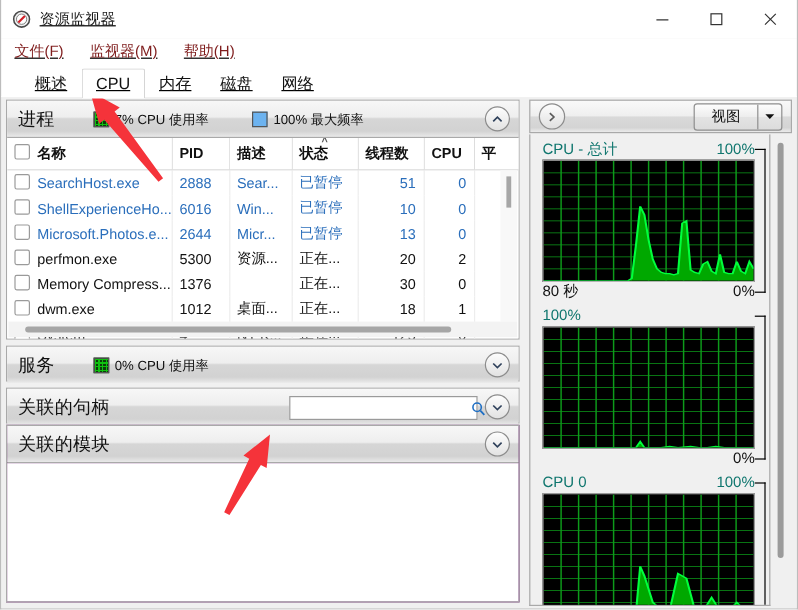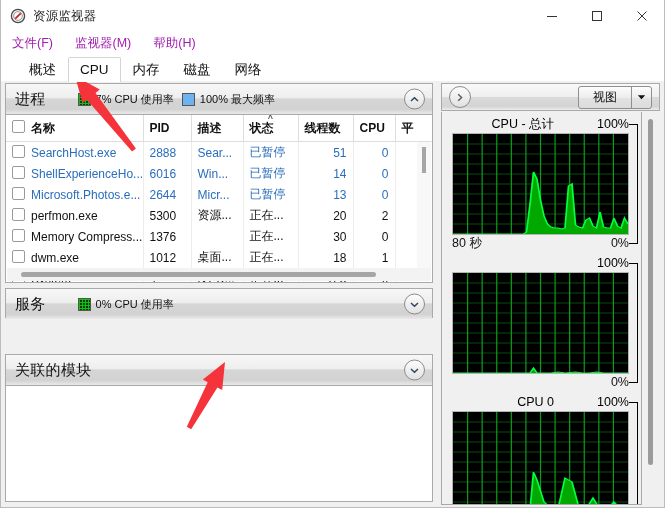--- a/index.html
+++ b/index.html
@@ -3,35 +3,35 @@
 <meta charset="utf-8">
 <style>
   html,body{margin:0;padding:0;}
   body{
     width:665px;height:508px;overflow:hidden;
     font-family:"Liberation Sans","DejaVu Sans",sans-serif;
     font-size:12px;color:#000;background:#fff;
     -webkit-font-smoothing:none;
   }
   .win{position:relative;width:665px;height:508px;background:#f0f0f0;box-sizing:border-box;
-       border:1px solid #bcbcbc;border-top:none;overflow:hidden;}
+       border:1px solid #bcbcbc;border-top:none;overflow:hidden;text-decoration:underline;}
 
   
   .titlebar{height:32px;background:#ffffff;display:flex;align-items:center;position:relative;}
   .title-left{display:flex;align-items:center;padding-left:9px;gap:7px;}
   .app-icon{width:16px;height:16px;position:relative;}
   .app-icon svg{display:block;}
   .app-title{font-size:12.5px;color:#1a1a1a;letter-spacing:.2px;}
   .wincontrols{position:absolute;right:0;top:0;height:32px;display:flex;}
   .wc{width:45px;height:32px;display:flex;align-items:center;justify-content:center;}
   .wc svg{display:block;}
 
   
   .menubar{height:23px;background:#ffffff;display:flex;align-items:center;padding-left:9px;gap:18px;}
-  .menuitem{font-size:12.5px;color:#a21caf;padding:1px 2px;}
+  .menuitem{font-size:12.5px;color:#7f1d1d;padding:1px 2px;}
 
   
   .tabstrip{height:26px;background:#ffffff;display:flex;align-items:flex-end;padding-left:16px;
             position:relative;}
   .tabstrip:after{content:"";position:absolute;left:0;right:0;bottom:0;height:1px;background:#ffffff;}
   .tab{height:24px;line-height:24px;padding:0 11px;font-size:13.5px;color:#111;
        border:1px solid transparent;border-bottom:none;position:relative;top:1px;}
   .tab.active{background:#ffffff;border-color:#d5d5d5;border-bottom-color:#ffffff;z-index:2;
               border-radius:2px 2px 0 0;}
 
@@ -101,21 +101,21 @@
   .viewbtn{margin-left:auto;margin-right:7px;height:21px;display:flex;align-items:stretch;
      border:1px solid #8f8f8f;border-radius:3px;overflow:hidden;
      background:linear-gradient(to bottom,#fdfdfd,#ededed 50%,#e3e3e3 51%,#dcdcdc);justify-content:flex-end;}
   .viewbtn .lbl{padding:0 14px;font-size:12px;display:flex;align-items:center;color:#111;}
   .viewbtn .arw{width:19px;border-left:1px solid #8f8f8f;display:flex;align-items:center;justify-content:center;}
 
   .graphpane{position:absolute;left:0;right:18px;top:29px;bottom:0;background:#f0f0f0;
              border:1px solid #a9a9a9;border-top:none;box-sizing:border-box;overflow:hidden;
              padding:4px 0 0 0;}
   .gblock{position:relative;margin:0 12px 3px 10px;}
-  .glabels{display:flex;justify-content:flex-end;font-size:12.5px;color:#000000;line-height:17px;gap:43px;}
+  .glabels{display:flex;justify-content:space-between;font-size:12.5px;color:#0f766e;line-height:17px;gap:43px;}
   .gcanvas{position:relative;height:100px;background:#000;border:1px solid #b4b4b4;}
   .gcanvas svg{display:block;width:100%;height:100%;}
   .bracket{position:absolute;right:-9px;width:8px;border:1px solid #000;border-left:none;}
   .gfoot{display:flex;justify-content:space-between;font-size:12.5px;color:#111;line-height:17px;}
   .gfoot.right{justify-content:flex-end;}
   .rscroll{position:absolute;right:0;top:29px;bottom:0;width:17px;background:#f0f0f0;}
   .rscroll .thumb{position:absolute;left:5px;top:7px;width:5px;height:346px;background:#9b9b9b;border-radius:3px;}
 
   
   .arrows{position:absolute;left:0;top:0;width:665px;height:508px;pointer-events:none;}
@@ -174,21 +174,21 @@
     <div class="leftcol">
 
       <div class="panel procpanel" style="position:relative;">
         <div class="phead">
           <span class="ptitle">进程</span>
           <span class="pmetrics">
             <span class="metric">
               <span class="sw sw-green"></span>
               <span>7% CPU 使用率</span>
             </span>
-            <span class="metric" style="">
+            <span class="metric" style="margin-left:28px;">
               <span class="sw sw-blue"></span>
               <span>100% 最大频率</span>
             </span>
           </span>
           <span class="chev">
             <svg width="9" height="6" viewBox="0 0 9 6">
                 <path d="M1 4.6 L4.5 1.2 L8 4.6" fill="none" stroke="#30425c" stroke-width="1.4"></path>
               </svg>
           </span>
         </div>
@@ -227,21 +227,21 @@
                   <td>已暂停</td>
                   <td class="num">51</td>
                   <td class="num">0</td>
                   <td></td>
                 </tr>
                 <tr class="suspended">
                   <td><span class="cb"></span><span>ShellExperienceHo...</span></td>
                   <td>6016</td>
                   <td>Win...</td>
                   <td>已暂停</td>
-                  <td class="num">14</td>
+                  <td class="num">10</td>
                   <td class="num">0</td>
                   <td></td>
                 </tr>
                 <tr class="suspended">
                   <td><span class="cb"></span><span>Microsoft.Photos.e...</span></td>
                   <td>2644</td>
                   <td>Micr...</td>
                   <td>已暂停</td>
                   <td class="num">13</td>
                   <td class="num">0</td>
@@ -304,20 +304,46 @@
             </span>
           </span>
           <span class="chev">
             <svg width="9" height="6" viewBox="0 0 9 6">
                 <path d="M1 1.4 L4.5 4.8 L8 1.4" fill="none" stroke="#30425c" stroke-width="1.4"></path>
               </svg>
           </span>
         </div>
       </div>
 
+      <div class="panel" style="position:relative;height:30px;">
+        <div class="phead" style="border-bottom:none;">
+          <span class="ptitle">关联的句柄</span>
+          <div class="searchbox">
+            <input placeholder="" style="">
+            <span class="sicon">
+              <svg width="13" height="13" viewBox="0 0 13 13">
+                <circle cx="5.6" cy="5.4" r="3.5" fill="none" stroke="#1f6fc4" stroke-width="1.3"></circle>
+                <path d="M8.3 8.2 L11.6 11.8" stroke="#1f6fc4" stroke-width="1.5"></path>
+              </svg>
+            </span>
+            <span class="sdiv"></span>
+            <span class="sicon">
+              <svg width="13" height="13" viewBox="0 0 13 13">
+                <path d="M2 4.2 H9 L6.6 1.8 M11 8.6 H4 L6.4 11" fill="none" stroke="#1f6fc4" stroke-width="1.4"></path>
+                <path d="M9 4.2 L6.6 6.6 M4 8.6 L6.4 6.2" stroke="#1f6fc4" stroke-width="1.4"></path>
+              </svg>
+            </span>
+          </div>
+          <span class="chev">
+            <svg width="9" height="6" viewBox="0 0 9 6">
+                <path d="M1 1.4 L4.5 4.8 L8 1.4" fill="none" stroke="#30425c" stroke-width="1.4"></path>
+              </svg>
+          </span>
+        </div>
+      </div>
 
       <div class="panel fillpanel" style="position:absolute;left:0;right:0;top:271px;bottom:0;">
         <div class="phead">
           <span class="ptitle">关联的模块</span>
           <span class="chev">
             <svg width="9" height="6" viewBox="0 0 9 6">
                 <path d="M1 1.4 L4.5 4.8 L8 1.4" fill="none" stroke="#30425c" stroke-width="1.4"></path>
               </svg>
           </span>
         </div>

